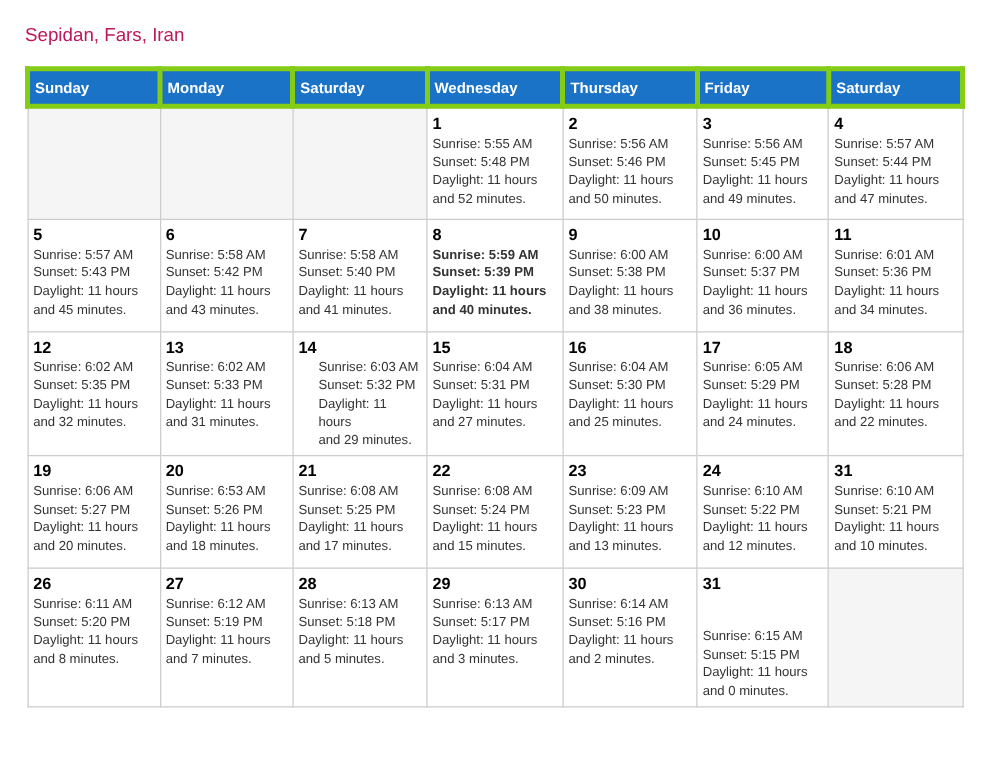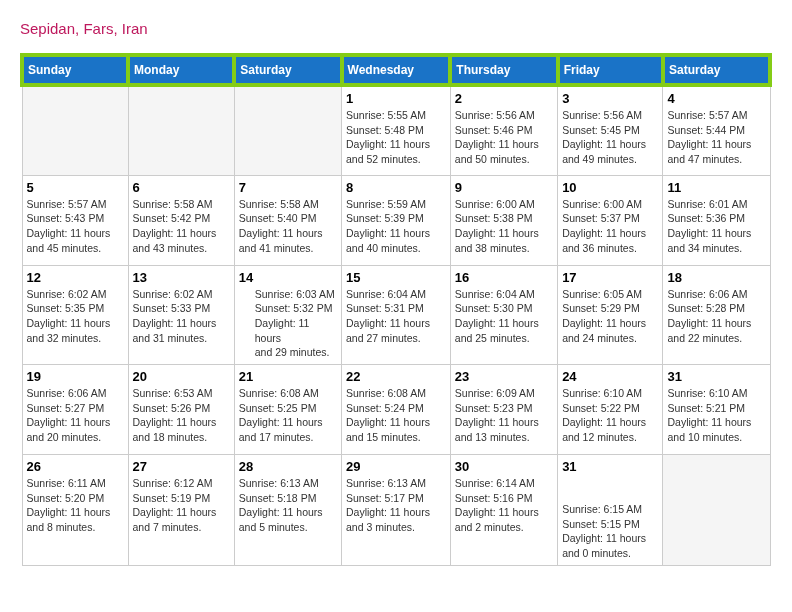--- a/index.html
+++ b/index.html
@@ -160,21 +160,21 @@
         </td>
         <td>
           <div class="day-num">7</div>
           <div class="day-info" style="white-space: pre-line;">Sunrise: 5:58 AM
 Sunset: 5:40 PM
 Daylight: 11 hours
 and 41 minutes.</div>
         </td>
         <td>
           <div class="day-num">8</div>
-          <div class="day-info" style="white-space: pre-line;">Sunrise: 5:59 AM
+          <div class="day-info" style="white-space: pre-line; font-weight: bold;">Sunrise: 5:59 AM
 Sunset: 5:39 PM
 Daylight: 11 hours
 and 40 minutes.</div>
         </td>
         <td>
           <div class="day-num">9</div>
           <div class="day-info" style="white-space: pre-line;">Sunrise: 6:00 AM
 Sunset: 5:38 PM
 Daylight: 11 hours
 and 38 minutes.</div>

